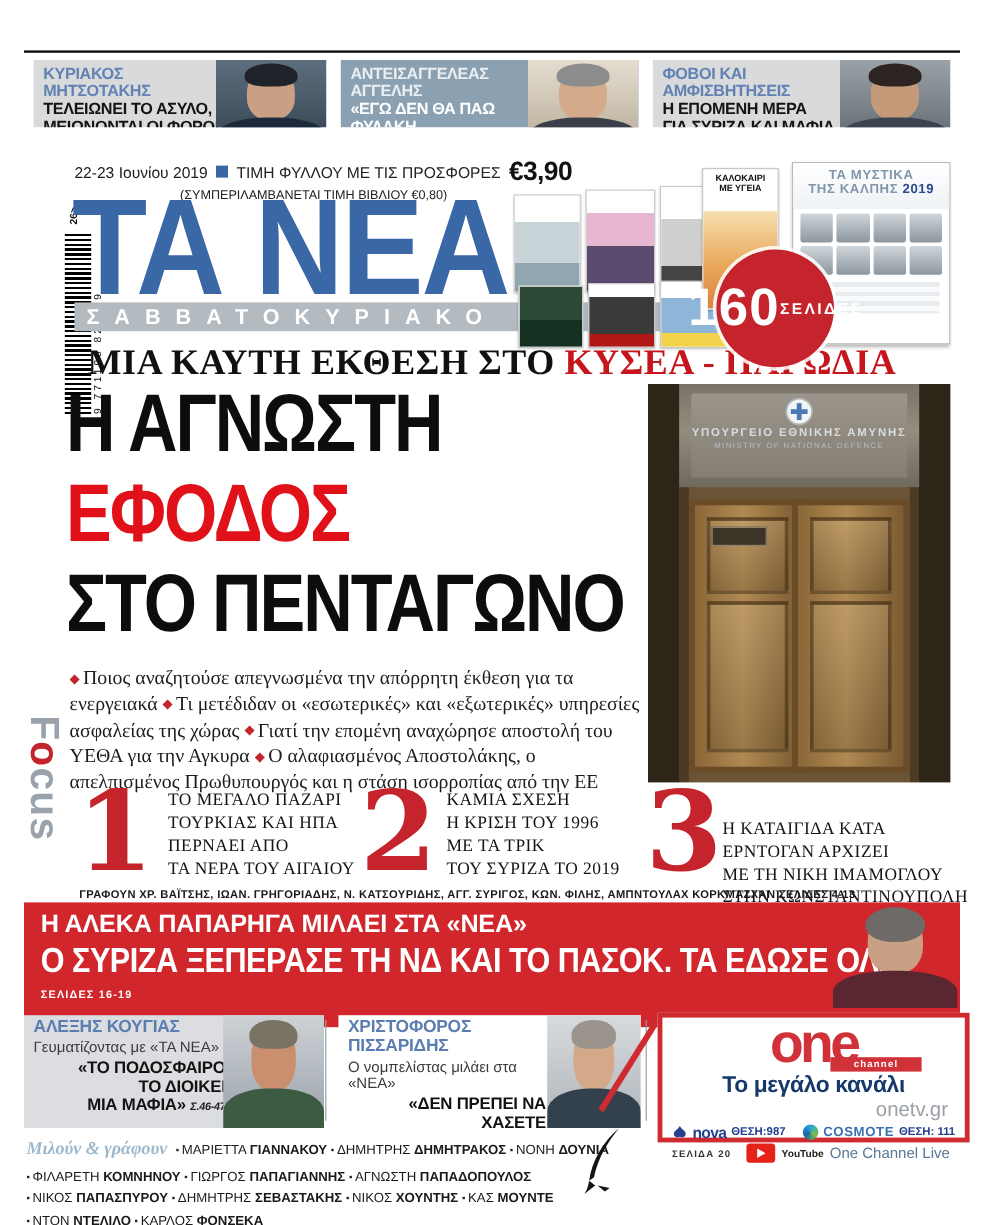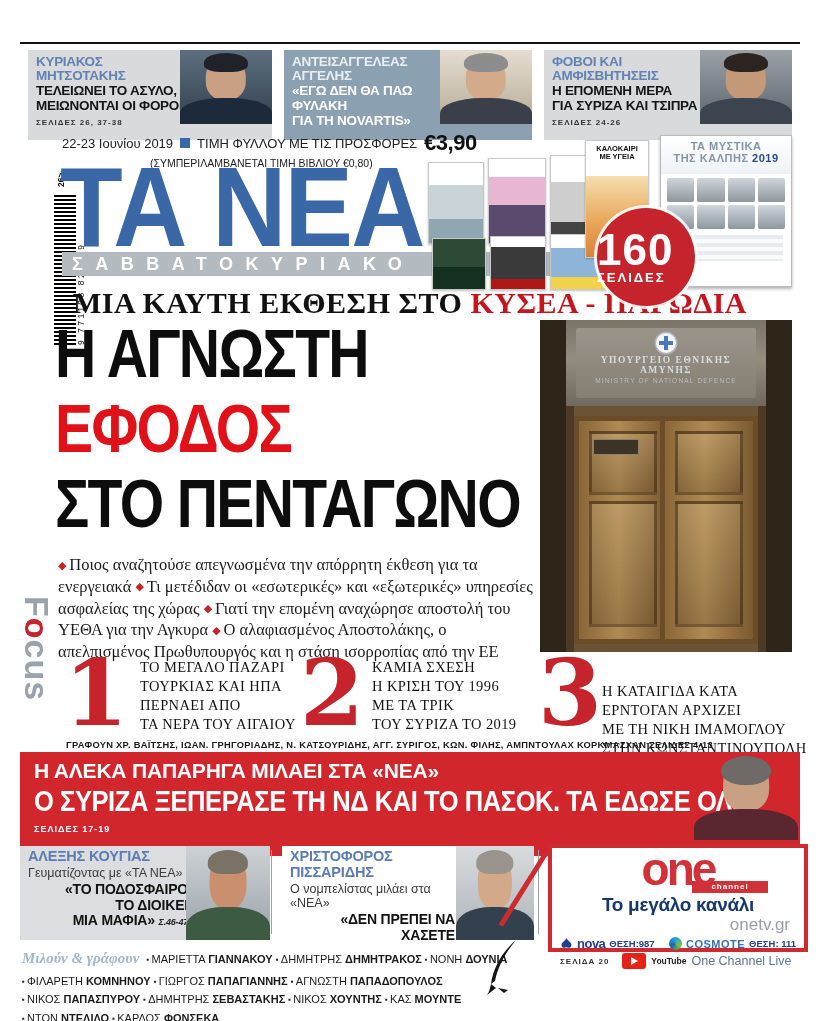--- a/index.html
+++ b/index.html
@@ -4,21 +4,21 @@
 <style>
   html,body{margin:0;padding:0;background:#e8e8e8;}
   #page{position:relative;width:820px;height:1021px;background:#ffffff;margin:0 auto;
         font-family:"Liberation Sans",sans-serif;overflow:hidden;color:#111;}
   .abs{position:absolute;}
 
   
   .rule-top{left:20px;top:42px;width:780px;height:2px;background:#111;}
 
   
-  .teaser{top:50px;height:90px;overflow:hidden;}
+  .teaser{top:50px;height:56px;overflow:hidden;}
   .teaser .txt{position:absolute;left:8px;top:5px;width:150px;letter-spacing:-.3px;}
   .teaser .kick{font-weight:700;font-size:13.5px;line-height:1.05;color:#6282b4;}
   .teaser .ttl{font-weight:900;font-size:13.5px;line-height:1.08;color:#141414;white-space:pre-line;margin-top:1px;}
   .teaser .pg{font-size:8px;font-weight:700;letter-spacing:1px;color:#333;margin-top:4px;}
   .teaser.dark .kick{color:#e9eef2;}
   .teaser.dark .ttl{color:#ffffff;}
   .tphoto{position:absolute;right:0;top:0;width:92px;height:74px;overflow:hidden;}
 
   
   .person{position:absolute;inset:0;}
@@ -57,21 +57,21 @@
   .bigcov{background:#fff;border:1px solid #bbb;box-shadow:0 2px 3px rgba(0,0,0,.3);}
   .bigcov .bc-head{background:linear-gradient(180deg,#ffffff,#eef2f6);text-align:center;padding-top:5px;height:33px;}
   .bigcov .bc-t{font-size:11px;font-weight:800;color:#8295ab;letter-spacing:.5px;line-height:1.05;}
   .bigcov .bc-t b{color:#2b4a8c;text-align:center;}
   .bc-grid{display:grid;grid-template-columns:repeat(4,1fr);gap:3px;padding:4px 6px;}
   .bc-grid div{height:24px;background:linear-gradient(180deg,#cfd6dc,#8d979e);border-radius:2px;}
   .bc-foot{margin:2px 8px;height:26px;background:repeating-linear-gradient(180deg,#e8ecef 0 4px,#f8fafb 4px 8px);}
 
   
   .badge{left:597px;top:208px;width:98px;height:98px;border-radius:50%;background:#c5242c;z-index:6;
-         display:flex;flex-direction:column;align-items:flex-start;justify-content:center;color:#fff;
+         display:flex;flex-direction:row;align-items:center;justify-content:center;color:#fff;
          box-shadow:0 0 0 3px rgba(255,255,255,.85);}
   .badge .n{font-size:44px;font-weight:900;line-height:.95;letter-spacing:1px;}
   .badge .l{font-size:13px;font-weight:700;letter-spacing:2px;}
 
   
   .kickline{left:0;top:286px;width:820px;text-align:center;font-family:"Liberation Serif",serif;
             font-weight:700;font-size:30px;letter-spacing:.5px;z-index:5;white-space:nowrap;}
   .kickline .red{color:#c5161d;}
 
   
@@ -81,21 +81,21 @@
 
   
   .door{left:540px;top:320px;width:252px;height:332px;background:linear-gradient(90deg,#2e2519 0 26px,#4a3a26 26px 34px,#6b5436 34px 218px,#4a3a26 218px 226px,#2e2519 226px 100%);}
   .door .lintel{position:absolute;left:26px;right:26px;top:0;height:86px;background:linear-gradient(180deg,#7a7468,#938d80 45%,#6f695e);}
   .door .sign{position:absolute;left:36px;right:36px;top:8px;bottom:auto;height:70px;
               background:linear-gradient(180deg,#9a948a,#847e73);border-radius:2px;text-align:center;color:#d9dcdf;}
   .door .emblem{width:20px;height:20px;margin:5px auto 2px;background:#f2f4f6;border-radius:50%;position:relative;box-shadow:0 0 0 1.5px #aeb4b8;}
   .door .emblem::before,.door .emblem::after{content:"";position:absolute;background:#4a7ab5;}
   .door .emblem::before{left:8px;top:3px;width:4px;height:14px;}
   .door .emblem::after{left:3px;top:8px;width:14px;height:4px;}
-  .door .s1{font-size:9.5px;letter-spacing:1.5px;font-weight:700;font-family:Liberation Serif, serif;}
+  .door .s1{font-size:9.5px;letter-spacing:1.5px;font-weight:700;}
   .door .s2{font-size:6.5px;letter-spacing:1.2px;color:#b9bec2;margin-top:2px;}
   .leaf{position:absolute;top:96px;bottom:8px;width:88px;background:linear-gradient(90deg,#8a6638,#b08a52 45%,#7c5a31);
         border:5px solid #6b4c28;}
   .leaf .panel{position:absolute;left:10px;right:10px;border:3px solid rgba(60,40,16,.55);background:linear-gradient(180deg,rgba(255,235,190,.18),rgba(0,0,0,.12));}
   .leaf .p1{top:10px;height:58px;}
   .leaf .p2{top:80px;bottom:12px;}
   .leaf.l{left:34px;}
   .leaf.r{right:34px;}
   .plaque{position:absolute;left:14px;top:18px;width:44px;height:14px;background:#3c3426;border:1px solid #8b806b;}
   .handle{position:absolute;right:-4px;top:118px;width:6px;height:26px;background:#3f3category;background:#40331f;border-radius:2px;}
@@ -196,21 +196,21 @@
           <div class="hair"></div>
           <div class="torso"></div>
       </div>
     </div>
   </div>
 
   <div class="abs teaser" style="left:544px;width:248px;background:#d9dadb;">
     <div class="txt" style="width:152px;">
       <div class="kick">ΦΟΒΟΙ ΚΑΙ ΑΜΦΙΣΒΗΤΗΣΕΙΣ</div>
       <div class="ttl">Η ΕΠΟΜΕΝΗ ΜΕΡΑ
-ΓΙΑ ΣΥΡΙΖΑ ΚΑΙ ΤΣΙΠΡΑ</div>
+ΓΙΑ ΣΥΡΙΖΑ ΚΑΙ ΜΑΦΙΑ</div>
       <div class="pg">ΣΕΛΙΔΕΣ 24-26</div>
     </div>
     <div class="tphoto" style="background:linear-gradient(180deg,#9aa2a8,#5d646b);">
       <div class="person" style="--skin:#c49a79;--hair:#2b2420;--coat:#3c4450;">
         <div class="head"></div>
           <div class="hair"></div>
           <div class="torso"></div>
       </div>
     </div>
   </div>
@@ -336,21 +336,21 @@
   <div class="abs fnum" style="left:538px;top:652px;">3</div>
   <div class="abs fitem" style="left:602px;top:682px;width:210px;">Η ΚΑΤΑΙΓΙΔΑ ΚΑΤΑ
 ΕΡΝΤΟΓΑΝ ΑΡΧΙΖΕΙ
 ΜΕ ΤΗ ΝΙΚΗ ΙΜΑΜΟΓΛΟΥ
 ΣΤΗΝ ΚΩΝΣΤΑΝΤΙΝΟΥΠΟΛΗ</div>
   <div class="abs byline">ΓΡΑΦΟΥΝ ΧΡ. ΒΑΪΤΣΗΣ, ΙΩΑΝ. ΓΡΗΓΟΡΙΑΔΗΣ, Ν. ΚΑΤΣΟΥΡΙΔΗΣ, ΑΓΓ. ΣΥΡΙΓΟΣ, ΚΩΝ. ΦΙΛΗΣ, ΑΜΠΝΤΟΥΛΑΧ ΚΟΡΚΜΑΖΧΑΝ ΣΕΛΙΔΕΣ 4-13</div>
 
   <div class="abs banner">
     <div class="b1">Η ΑΛΕΚΑ ΠΑΠΑΡΗΓΑ ΜΙΛΑΕΙ ΣΤΑ «ΝΕΑ»</div>
     <div class="b2">Ο ΣΥΡΙΖΑ ΞΕΠΕΡΑΣΕ ΤΗ ΝΔ ΚΑΙ ΤΟ ΠΑΣΟΚ. ΤΑ ΕΔΩΣΕ ΟΛΑ</div>
-    <div class="b3">ΣΕΛΙΔΕΣ 17-19</div>
+    <div class="b3">ΣΕΛΙΔΕΣ 16-19</div>
     <div class="bphoto">
       <div class="person" style="--skin:#c9a083;--hair:#6e6a68;--coat:#5a2730;">
         <div class="head"></div>
           <div class="hair" style="height:34%;border-radius:50% 50% 45% 45%;"></div>
           <div class="torso"></div>
       </div>
     </div>
   </div>
 
   <div class="abs bbox" style="left:20px;width:250px;background:#dcdde0;">

